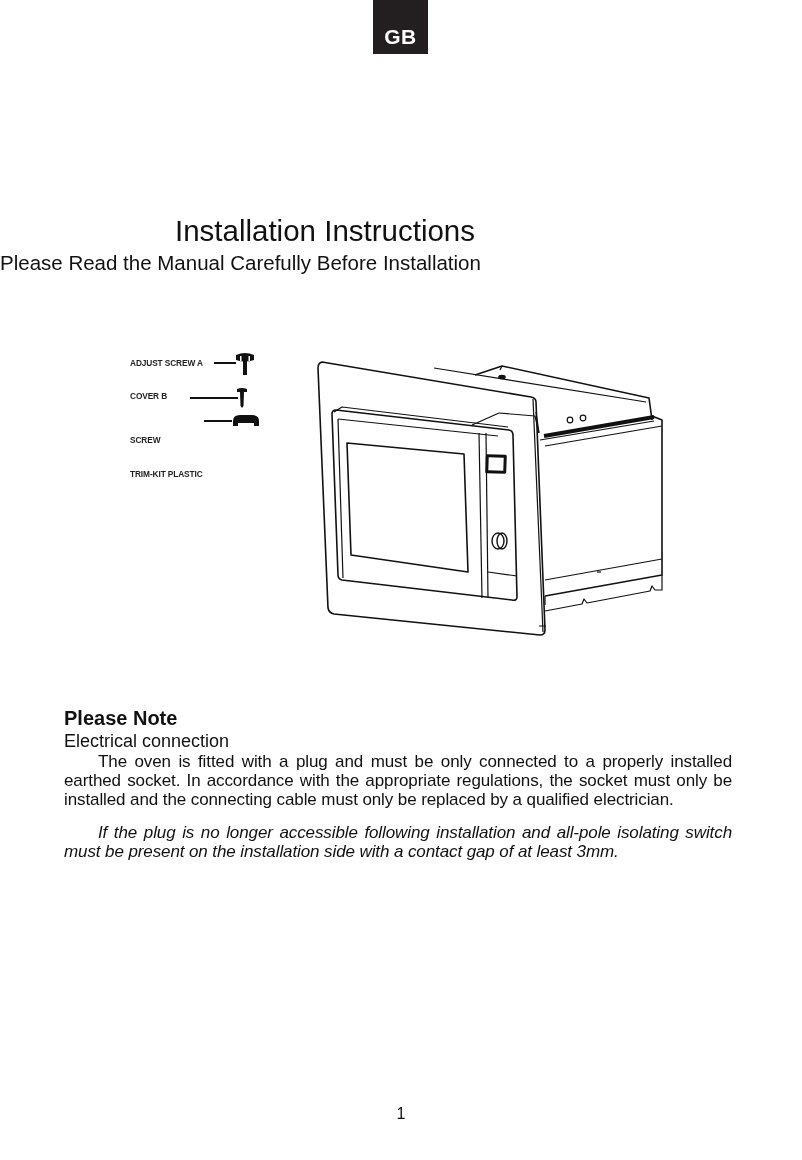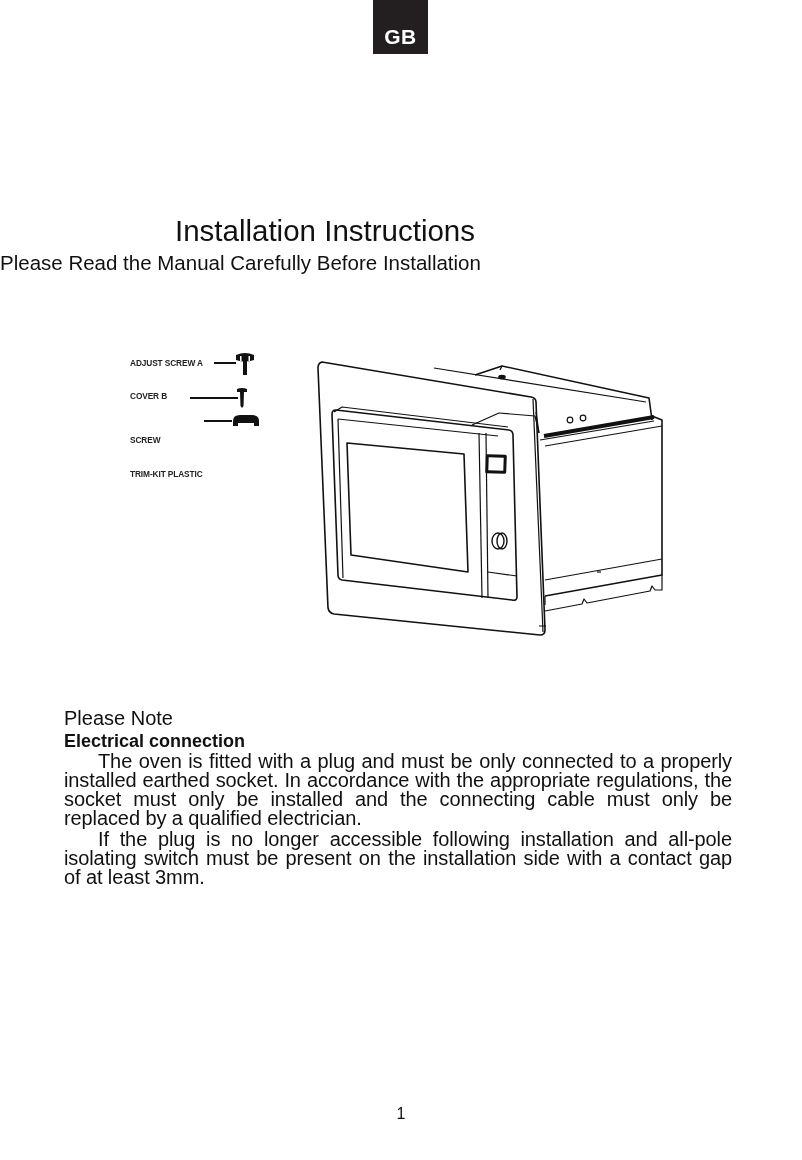--- a/index.html
+++ b/index.html
@@ -23,27 +23,27 @@
   }
   .parts {
     position: absolute; left: 130px; top: 350px; width: 140px; height: 100px;
   }
   .part-label {
     position: absolute; left: 0; font-size: 8.3px; color: #222; letter-spacing: -0.1px; font-weight: bold;
   }
   .leader { position: absolute; height: 2px; background: #111; }
   .oven { position: absolute; left: 312px; top: 350px; width: 370px; height: 295px; }
   .note { position: absolute; left: 64px; top: 706px; width: 668px; }
-  .h-note { font-size: 20px; font-weight: normal; line-height: 24px; margin: 0; }
-  .h-sub { font-size: 18px; font-weight: bold; line-height: 22px; margin: 0; }
+  .h-note { font-size: 20px; font-weight: bold; line-height: 24px; margin: 0; }
+  .h-sub { font-size: 18px; font-weight: normal; line-height: 22px; margin: 0; }
   .para {
-    font-size: 20px; line-height: 19px; margin: 0; text-align: justify;
+    font-size: 17px; line-height: 19px; margin: 0; text-align: justify;
     text-indent: 34px; letter-spacing: -0.1px;
   }
-  .para + .para { margin-top: 2px; }
+  .para + .para { margin-top: 14px; font-style: italic; }
   .page-num {
     position: absolute; left: 0; width: 802px; top: 1105px; text-align: center;
     font-size: 16px;
   }
 </style>
 </head>
 <body>
 
 <div class="gb-tab">
   <span>GB</span>

